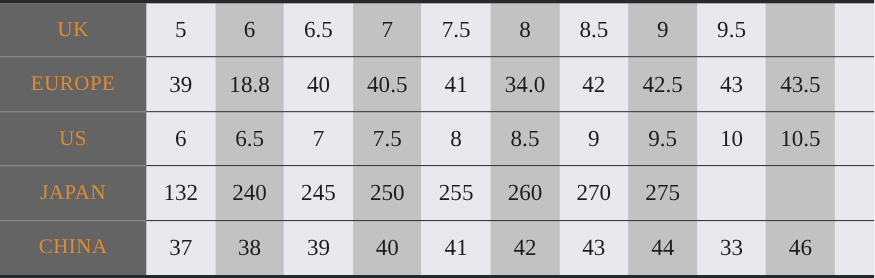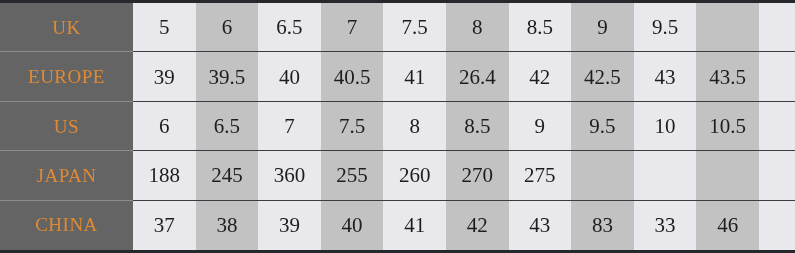--- a/index.html
+++ b/index.html
@@ -172,25 +172,25 @@
           <div class="cell">8.5</div>
           <div class="cell">9</div>
           <div class="cell">9.5</div>
           <div class="cell pad"></div>
         </div>
       </div>
       <div class="row">
         <div class="row-label">EUROPE</div>
         <div class="cells">
           <div class="cell">39</div>
-          <div class="cell">39.5</div>
+          <div class="cell">18.8</div>
           <div class="cell">40</div>
           <div class="cell">40.5</div>
           <div class="cell">41</div>
-          <div class="cell">26.4</div>
+          <div class="cell">34.0</div>
           <div class="cell">42</div>
           <div class="cell">42.5</div>
           <div class="cell">43</div>
           <div class="cell">43.5</div>
           <div class="cell pad"></div>
         </div>
       </div>
       <div class="row">
         <div class="row-label">US</div>
         <div class="cells">
@@ -203,41 +203,42 @@
           <div class="cell">9</div>
           <div class="cell">9.5</div>
           <div class="cell">10</div>
           <div class="cell">10.5</div>
           <div class="cell pad"></div>
         </div>
       </div>
       <div class="row">
         <div class="row-label">JAPAN</div>
         <div class="cells">
-          <div class="cell">188</div>
+          <div class="cell">132</div>
+          <div class="cell">240</div>
           <div class="cell">245</div>
-          <div class="cell">360</div>
+          <div class="cell">250</div>
           <div class="cell">255</div>
           <div class="cell">260</div>
           <div class="cell">270</div>
           <div class="cell">275</div>
           <div class="cell pad"></div>
         </div>
       </div>
       <div class="row last">
         <div class="row-label">CHINA</div>
         <div class="cells">
           <div class="cell">37</div>
           <div class="cell">38</div>
           <div class="cell">39</div>
           <div class="cell">40</div>
           <div class="cell">41</div>
           <div class="cell">42</div>
           <div class="cell">43</div>
-          <div class="cell">83</div>
+          <div class="cell">44</div>
           <div class="cell">33</div>
           <div class="cell">46</div>
           <div class="cell pad"></div>
         </div>
       </div>
     </div>
 
   <div class="edge-rule bottom"></div>
 
 </div>

